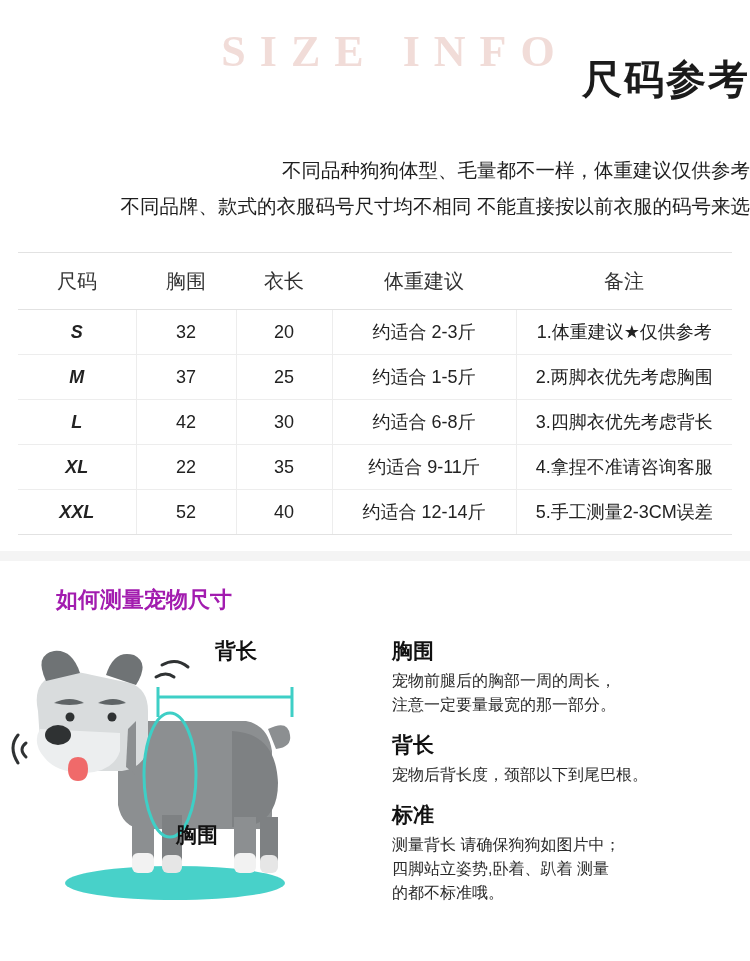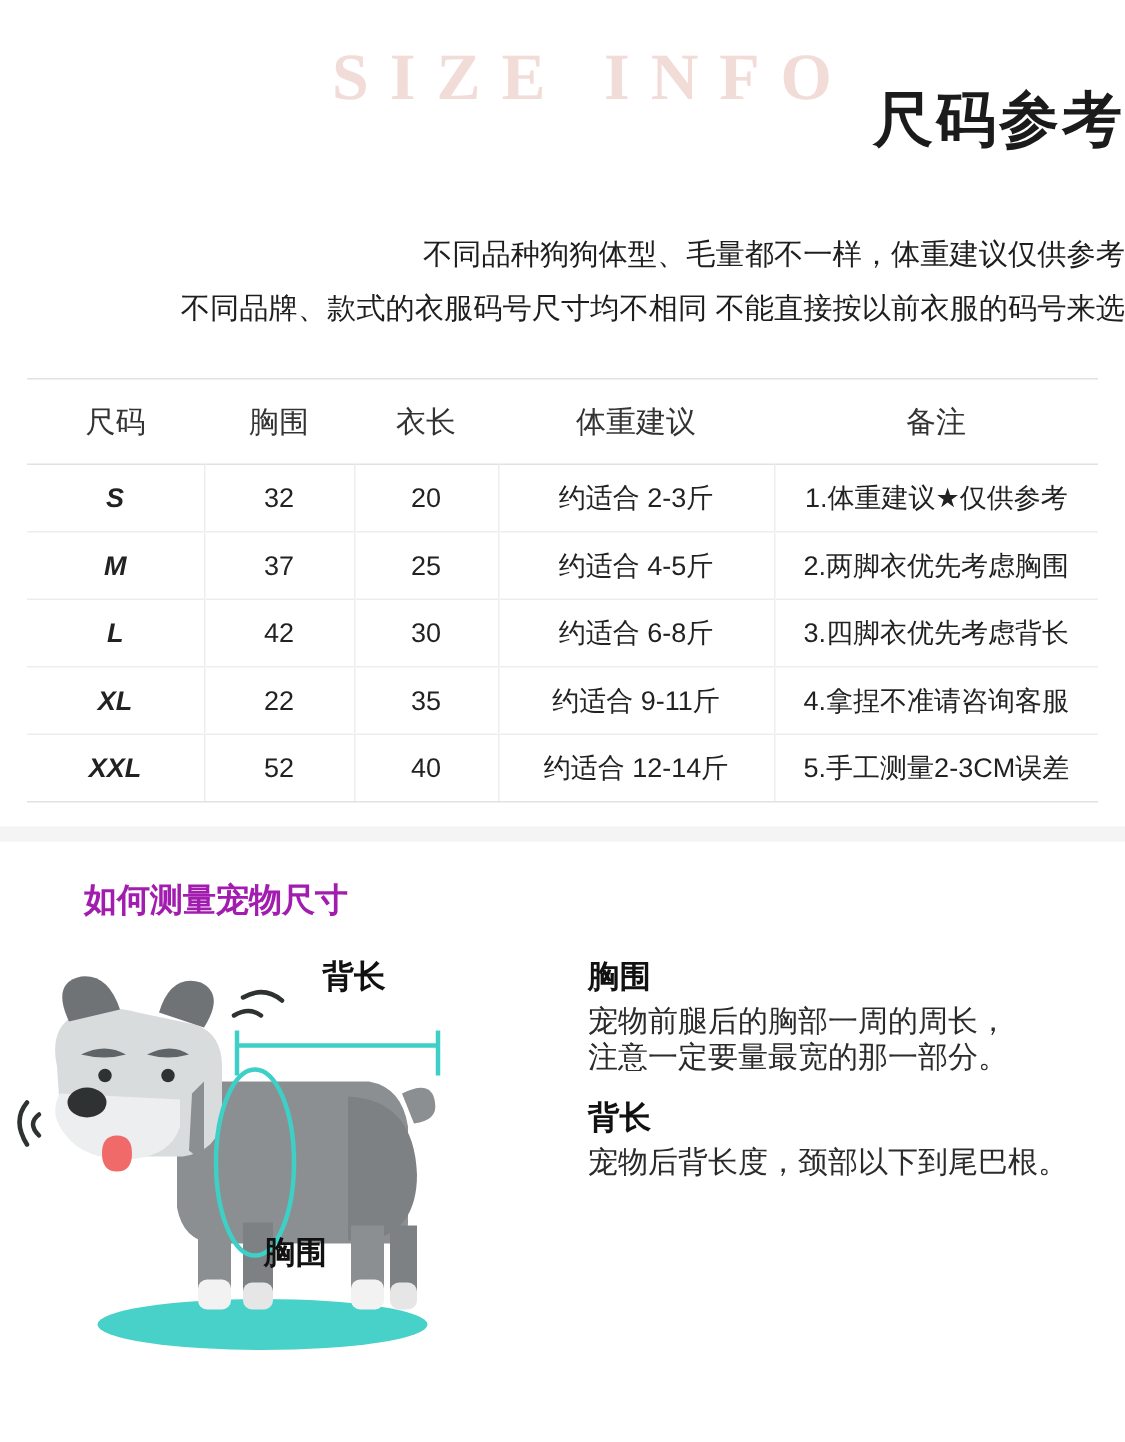--- a/index.html
+++ b/index.html
@@ -134,21 +134,21 @@
   }
   .blk { margin-bottom: 14px; }
   .blk h4 {
     margin: 0 0 4px 0;
     font-size: 21px;
     font-weight: bold;
     color: #111;
   }
   .blk p {
     margin: 0;
-    font-size: 20px;
+    font-size: 16px;
     line-height: 24px;
     color: #2b2b2b;
   }
   .label-bl {
     position: absolute;
     font-size: 21px;
     font-weight: bold;
     color: #111;
   }
 </style>
@@ -188,21 +188,21 @@
         <td class="sz">S</td>
         <td class="vline">32</td>
         <td class="vline">20</td>
         <td class="vline">约适合 2-3斤</td>
         <td class="vline note-red">1.体重建议★仅供参考</td>
       </tr>
       <tr>
         <td class="sz">M</td>
         <td class="vline">37</td>
         <td class="vline">25</td>
-        <td class="vline">约适合 4-5斤</td>
+        <td class="vline">约适合 1-5斤</td>
         <td class="vline note-dark">2.两脚衣优先考虑胸围</td>
       </tr>
       <tr>
         <td class="sz">L</td>
         <td class="vline">42</td>
         <td class="vline">30</td>
         <td class="vline">约适合 6-8斤</td>
         <td class="vline note-dark">3.四脚衣优先考虑背长</td>
       </tr>
       <tr>
@@ -286,14 +286,20 @@
   <div class="text-col">
     <div class="blk">
       <h4>胸围</h4>
       <p style="white-space:pre-line;">宠物前腿后的胸部一周的周长，
 注意一定要量最宽的那一部分。</p>
     </div>
     <div class="blk">
       <h4>背长</h4>
       <p style="white-space:pre-line;">宠物后背长度，颈部以下到尾巴根。</p>
     </div>
+    <div class="blk">
+      <h4>标准</h4>
+      <p style="white-space:pre-line;">测量背长 请确保狗狗如图片中；
+四脚站立姿势,卧着、趴着 测量
+的都不标准哦。</p>
+    </div>
   </div>
 </div>
 
 </body></html>

